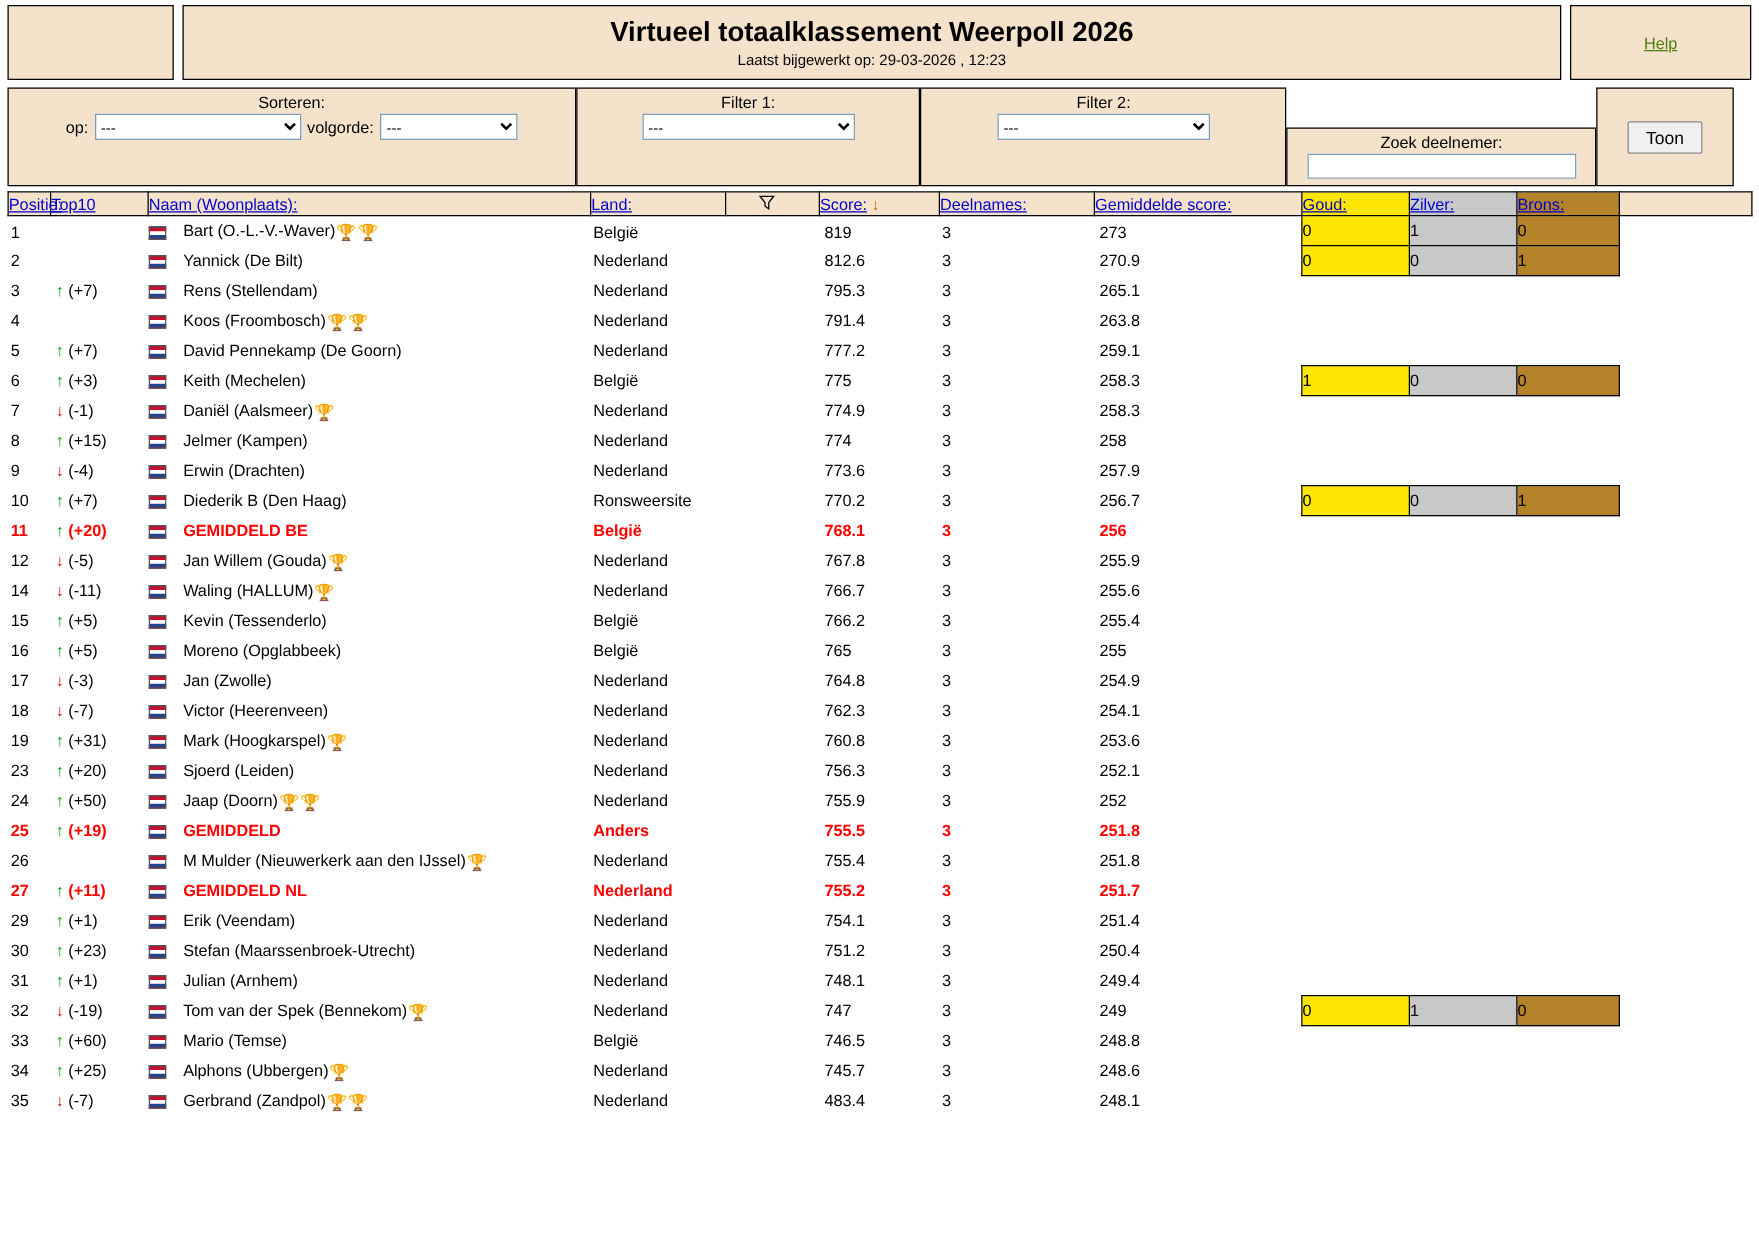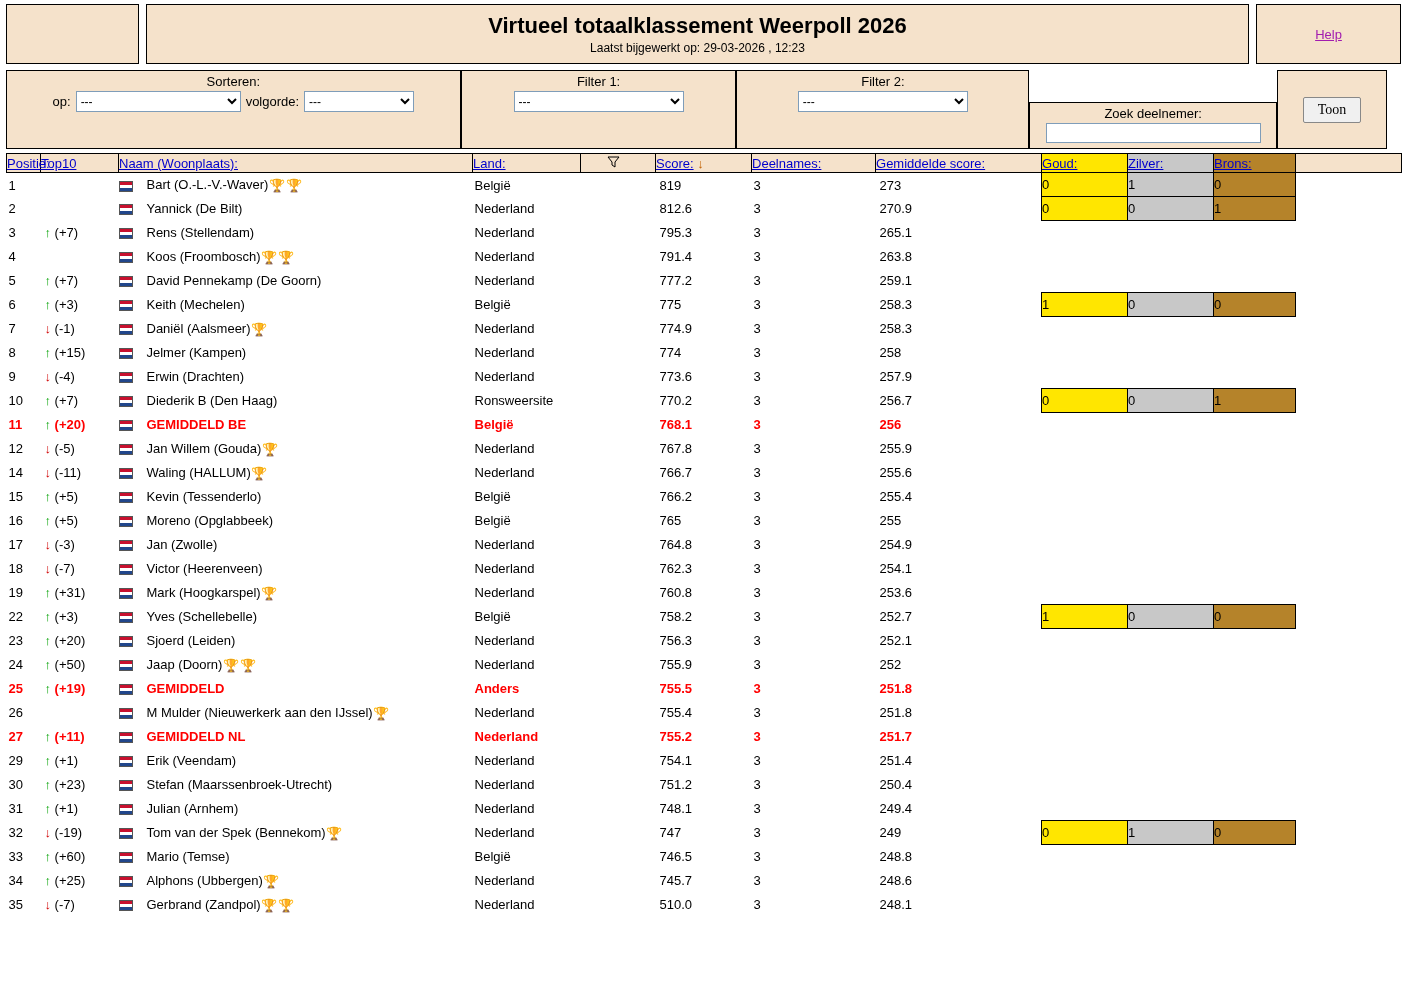--- a/index.html
+++ b/index.html
@@ -37,21 +37,21 @@
   .hdr-sub {
     font-size: 12px;
     margin-top: 2px;
   }
   .hdr-right {
     width: 145px;
     display: flex;
     align-items: center;
     justify-content: center;
   }
-  .hdr-right a { color: #a21caf; }
+  .hdr-right a { color: #4d7c0f; }
 
   
   .controls-row {
     display: flex;
     gap: 0;
     padding: 6px 20px 0 6px;
     align-items: stretch;
   }
   .ctrl-box {
     border: 1px solid #000;
@@ -80,21 +80,21 @@
   select.sel-order { width: 110px; }
   select.sel-filter { width: 170px; }
   input.search-input {
     width: 215px; height: 20px;
     font-family: "Liberation Sans", sans-serif;
     font-size: 12px;
     border: 1px solid #7f9db9;
     background: #fff;
   }
   button.toon-btn {
-    font-family: Liberation Serif, serif;
+    font-family: Liberation Sans, sans-serif;
     font-size: 14px;
     padding: 4px 14px;
     background: #f0f0f0;
     border: 1px solid #888;
     border-radius: 2px;
   }
 
   
   .table-wrap { padding: 4px 6px 0 6px; }
   table.rank {
@@ -537,35 +537,20 @@
             <td></td>
             <td class="score">760.8</td>
             <td class="deel">3</td>
             <td class="gem">253.6</td>
             <td></td>
             <td></td>
             <td></td>
             <td></td>
           </tr>
           <tr>
-            <td class="pos">22</td>
-            <td class="top10"><span class="arrow-up">↑</span><span class="delta"> (+3)</span></td>
-            <td><span class="flag"></span></td>
-            <td class="nm"><span>Yves (Schellebelle)</span></td>
-            <td class="land">België</td>
-            <td></td>
-            <td class="score">758.2</td>
-            <td class="deel">3</td>
-            <td class="gem">252.7</td>
-            <td class="medal-cell mc-gold">1</td>
-            <td class="medal-cell mc-silver">0</td>
-            <td class="medal-cell mc-bronze">0</td>
-            <td></td>
-          </tr>
-          <tr>
             <td class="pos">23</td>
             <td class="top10"><span class="arrow-up">↑</span><span class="delta"> (+20)</span></td>
             <td><span class="flag"></span></td>
             <td class="nm"><span>Sjoerd (Leiden)</span></td>
             <td class="land">Nederland</td>
             <td></td>
             <td class="score">756.3</td>
             <td class="deel">3</td>
             <td class="gem">252.1</td>
             <td></td>
@@ -723,21 +708,21 @@
             <td></td>
             <td></td>
           </tr>
           <tr>
             <td class="pos">35</td>
             <td class="top10"><span class="arrow-dn">↓</span><span class="delta"> (-7)</span></td>
             <td><span class="flag"></span></td>
             <td class="nm"><span>Gerbrand (Zandpol)</span><span class="trophy t-bronze">🏆</span><span class="trophy t-bronze">🏆</span></td>
             <td class="land">Nederland</td>
             <td></td>
-            <td class="score">510.0</td>
+            <td class="score">483.4</td>
             <td class="deel">3</td>
             <td class="gem">248.1</td>
             <td></td>
             <td></td>
             <td></td>
             <td></td>
           </tr>
         </tbody>
     </table>
   </div>

